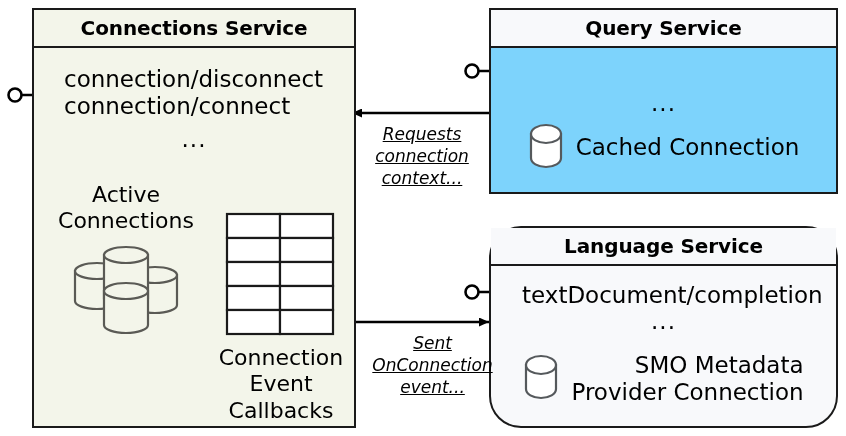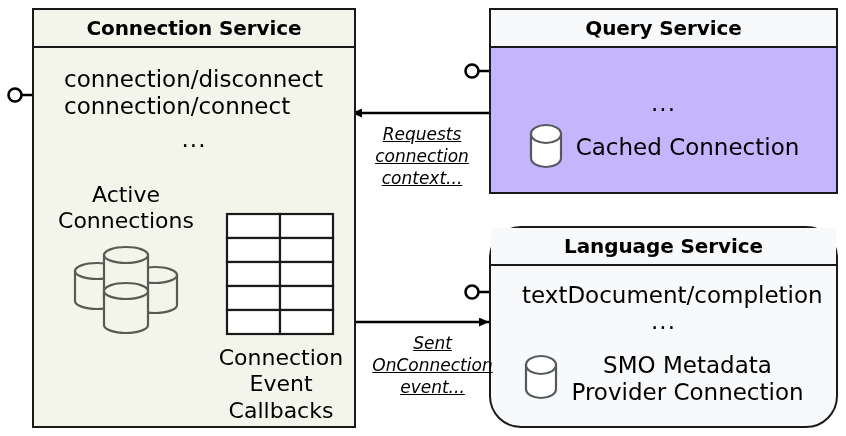--- a/index.html
+++ b/index.html
@@ -118,21 +118,21 @@
     font-size: 22px;
     line-height: 1.2;
   }
 
   
   #query-service {
     left: 489px;
     top: 8px;
     width: 349px;
     height: 186px;
-    background: #c4b5fd;
+    background: #7dd3fc;
   }
   #query-service .box-header { background: #f8f9fb; }
 
   #language-service {
     left: 489px;
     top: 226px;
     width: 349px;
     height: 202px;
     background: #f8f9fb;
     border-radius: 32px;
@@ -159,21 +159,21 @@
     left: 0; right: 0;
     top: 76px;
     display: flex;
     align-items: center;
     justify-content: center;
     gap: 12px;
   }
   .rs-store-label {
     font-size: 23px;
     line-height: 1.18;
-    text-align: center;
+    text-align: right;
   }
   #ls-store { top: 88px; }
 
   
   .arrow-label {
     position: absolute;
     font-style: italic;
     font-size: 17px;
     line-height: 1.28;
     text-align: center;
@@ -223,21 +223,21 @@
   <g>
     <line x1="489" y1="113" x2="352" y2="113" stroke="#000000" stroke-width="2.4" marker-end="url(#arrowhead)"></line>
   </g>
 
   <g>
     <line x1="337" y1="322" x2="489" y2="322" stroke="#000000" stroke-width="2.4" marker-end="url(#arrowhead)"></line>
   </g>
 </svg>
 
 <div class="box" id="connection-service">
-  <div class="box-header">Connection Service</div>
+  <div class="box-header">Connections Service</div>
   <div class="box-body">
 
     <div id="cs-ops">
       <div class="ops-line">connection/disconnect</div>
       <div class="ops-line">connection/connect</div>
     </div>
     <div id="cs-ellipsis" class="ellipsis-line">...</div>
 
     <div id="active-conn-group">
       <div id="active-conn-label" style="white-space:pre-line">Active

